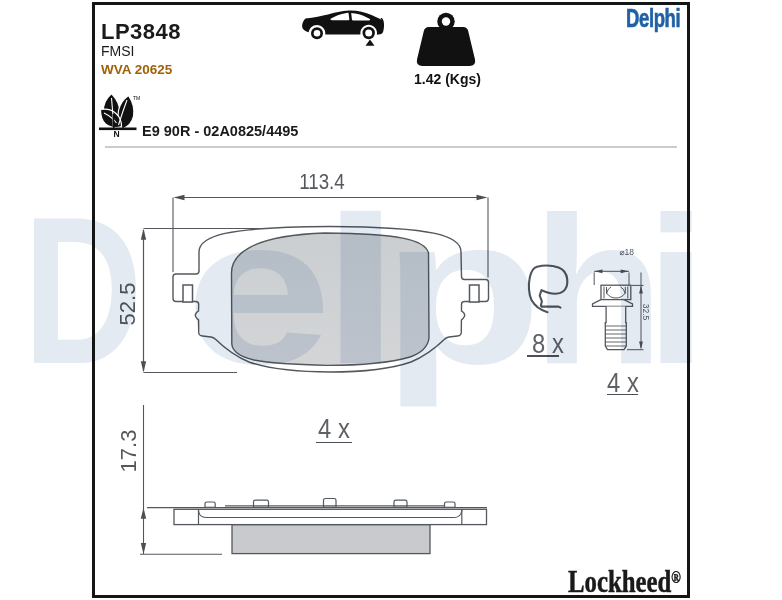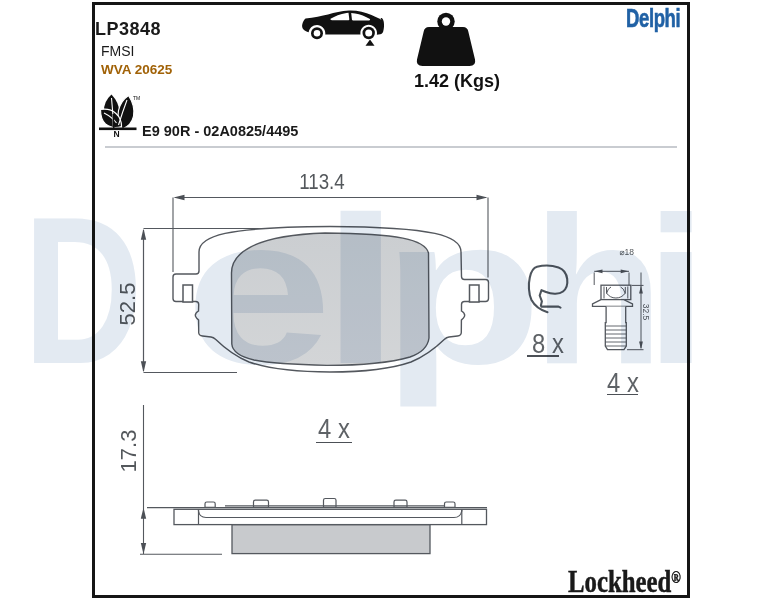--- a/index.html
+++ b/index.html
@@ -3,26 +3,26 @@
 <style>
 html,body{margin:0;padding:0;background:#fff}
 body{position:relative;width:782px;height:600px;overflow:hidden;font-family:"Liberation Sans",sans-serif}
 .abs{position:absolute}
 .dimtxt{color:#54585c;font-size:22px;white-space:nowrap}
 .wm{top:186px;font-size:210px;font-weight:bold;line-height:1;color:#e3eaf2;mix-blend-mode:multiply;transform-origin:0 0}
 </style></head>
 <body>
 <div class="abs" style="left:92px;top:2px;width:598px;height:596px;border:3px solid #151515;box-sizing:border-box"></div>
 
-<div class="abs" style="left:95px;top:19px;font-size:18px;font-weight:bold;color:#1a1a1a;letter-spacing:0.5px">LP3848</div>
+<div class="abs" style="left:101px;top:19px;font-size:22px;font-weight:bold;color:#1a1a1a;letter-spacing:0.5px">LP3848</div>
 <div class="abs" style="left:101px;top:43px;font-size:14px;font-weight:normal;color:#1a1a1a">FMSI</div>
 <div class="abs" style="left:101px;top:62px;font-size:13.5px;font-weight:bold;color:#a16207">WVA 20625</div>
 <div class="abs" style="left:142px;top:123px;font-size:14.5px;font-weight:bold;color:#1a1a1a">E9 90R - 02A0825/4495</div>
 <div class="abs" style="left:626px;top:4px;font-size:25px;font-weight:bold;color:#2061a5;transform:scaleX(0.74);transform-origin:0 0;letter-spacing:-0.5px;-webkit-text-stroke:0.6px #2061a5">Delphi</div>
-<div class="abs" style="left:414px;top:71px;font-size:18px;font-weight:bold;color:#111">1.42 (Kgs)</div>
+<div class="abs" style="left:414px;top:71px;font-size:14px;font-weight:bold;color:#111">1.42 (Kgs)</div>
 <div class="abs" style="left:105px;top:146px;width:572px;height:2px;background:#c9ccd1"></div>
 <div class="abs" style="left:568px;top:564px;font-size:31px;font-weight:bold;color:#1a1a1a;font-family:'Liberation Serif',serif;transform:scaleX(0.80);transform-origin:0 0;-webkit-text-stroke:0.5px #1a1a1a">Lockheed<span style="font-size:16px;vertical-align:9px">®</span></div>
 
 <svg class="abs" style="left:0;top:0" width="782" height="600" viewBox="0 0 782 600">
 <g id="icons">
 
   <g transform="translate(302,8)">
     <path fill="#111" d="M3.5 10.5 C12 9.5 20 8 26 6.5 C33 4.6 39 2.8 47 2.5 C55 2.2 63 4.2 69.5 7 C74 9 77.5 10.5 79.5 12 L78.5 10.2 L79.8 10 C80.8 11 81.6 12.6 81.8 14 C82.3 17.5 82 20.5 81.2 23.5 C80.8 25 79.8 26 78.2 26.3 L74.8 26.8 C74.9 26.3 75 25.6 75 25 C75 20.4 71.3 16.7 66.7 16.7 C62.1 16.7 58.4 20.4 58.4 25 C58.4 25.5 58.4 25.9 58.5 26.4 L23.2 26.6 C23.3 26.1 23.3 25.6 23.3 25.2 C23.3 20.6 19.6 16.9 15 16.9 C10.7 16.9 7.2 20.1 6.7 24.2 C4.4 23.6 2.5 22.6 1.3 21.3 C0.2 20 -0.2 18 0.3 16.2 C0.8 14.2 1.7 12.2 3.5 10.5 Z"></path>
     <path fill="#fff" d="M28.5 10.8 C33 8.2 38 5.8 44.5 4.9 L46.5 4.8 L47.3 11.2 C47.3 11.9 46.9 12.3 46.2 12.3 L30 12.2 C28.8 12.2 28.2 11.5 28.5 10.8 Z"></path>
     <path fill="#fff" d="M49.2 5 C54.5 5.2 59.5 6.8 64.5 9.2 L67.5 10.8 C68.5 11.4 68.3 12.4 66.9 12.4 L51 12.4 C50.3 12.4 49.9 12 49.9 11.3 L49.2 5 Z"></path>

